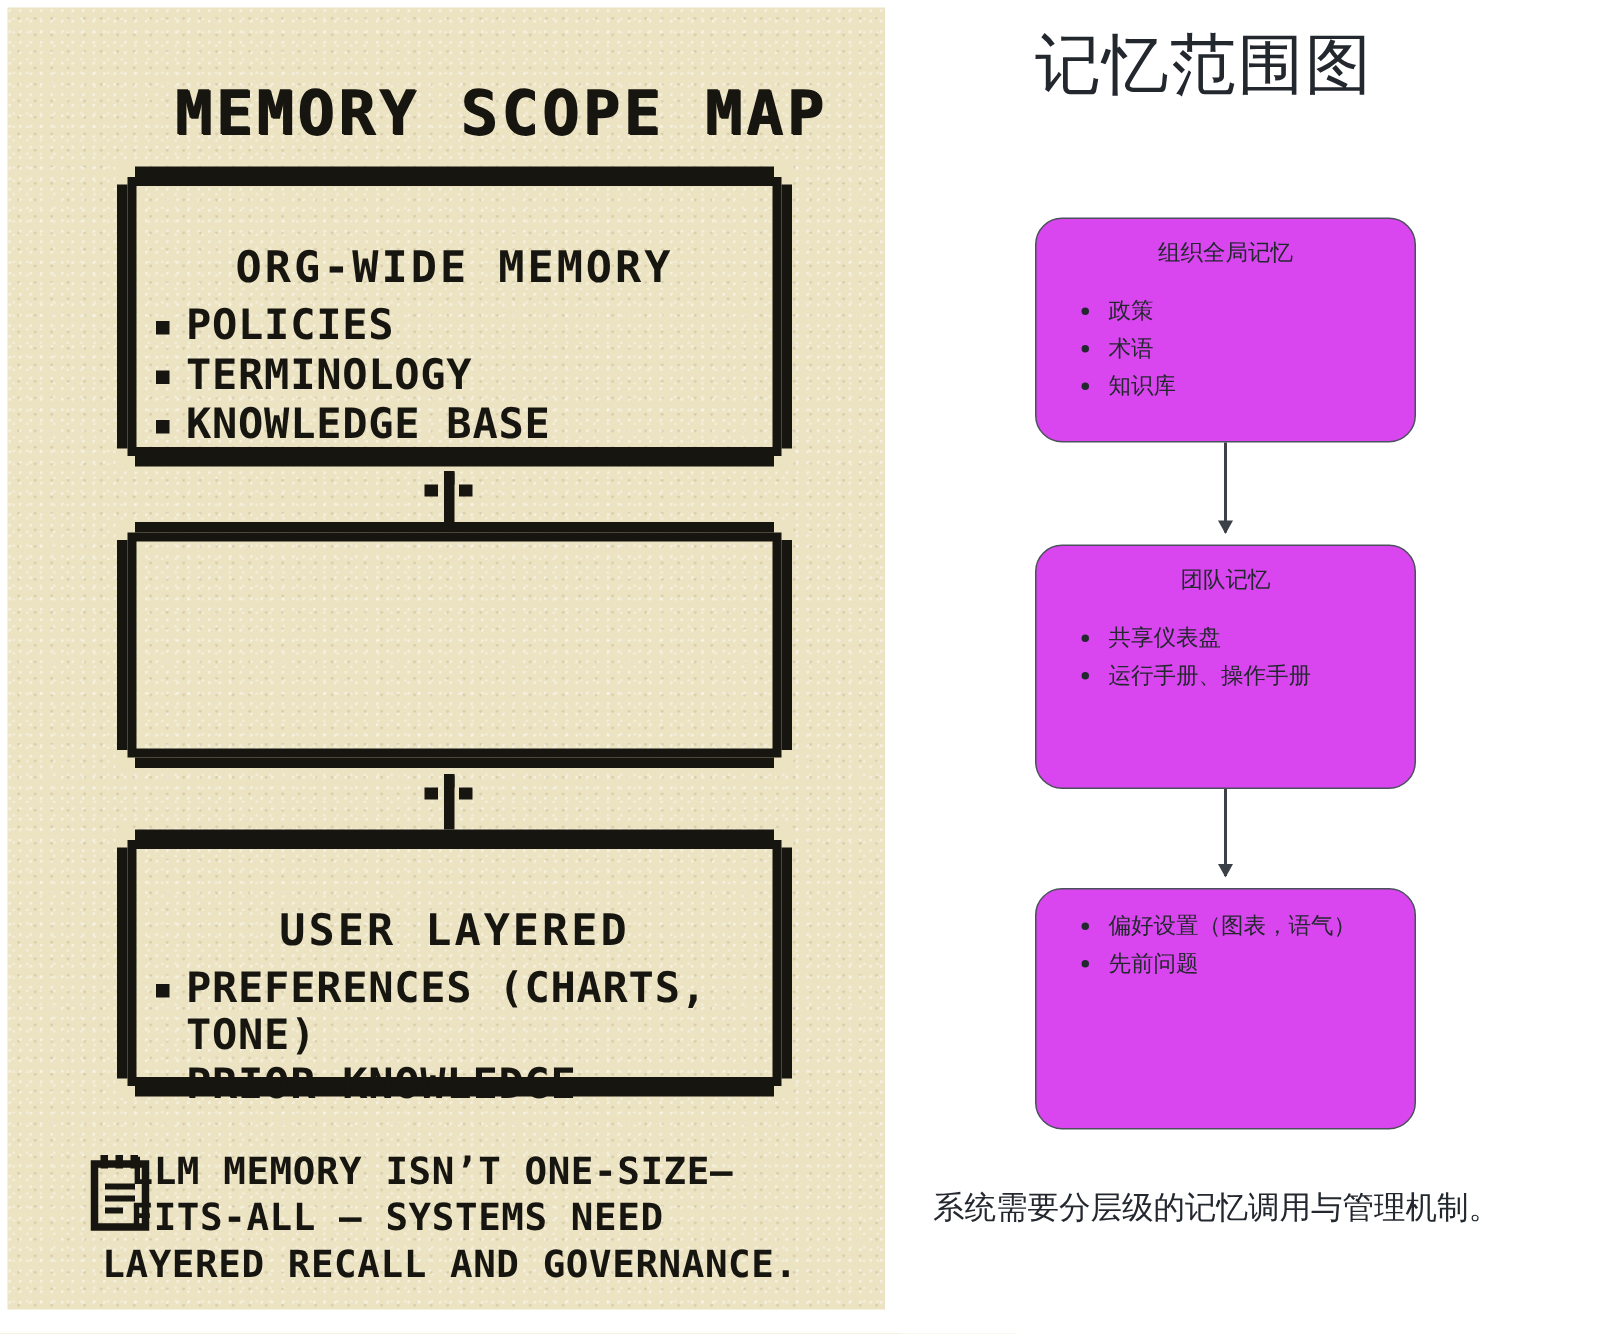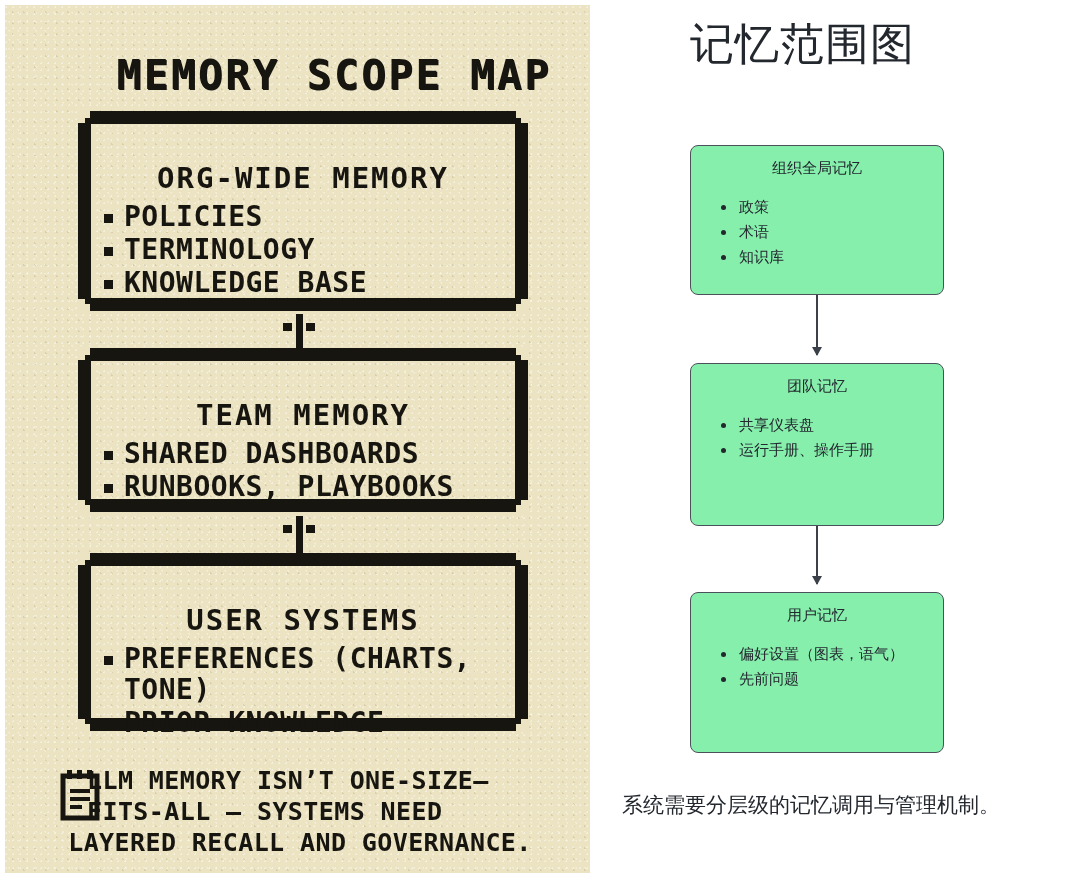--- a/index.html
+++ b/index.html
@@ -124,23 +124,23 @@
   }
   #flow-title{
     position:absolute;left:90px;top:17px;
     font-size:44px;line-height:54px;
     color:#23272e;
     font-weight:400;
     letter-spacing:1px;
   }
   .fbox{
     position:absolute;left:90px;width:254px;
-    background:#86efac;
+    background:#d946ef;
     border:1.6px solid #4b515c;
-    border-radius:8px;
+    border-radius:18px;
     box-sizing:border-box;
     padding:12px 0 10px 0;
   }
   .fbox .ftitle{
     text-align:center;
     font-size:15px;line-height:20px;
     color:#23272e;
     margin-bottom:17px;
   }
   .fbox ul{margin:0;padding:0 0 0 30px;list-style:none;}
@@ -206,44 +206,37 @@
     <div class="head"></div>
   </div>
 
   <div class="pbox" id="box-team">
     <div class="frame-outer"></div>
     <div class="frame-notch n-tl"></div>
     <div class="frame-notch n-tr"></div>
     <div class="frame-notch n-bl"></div>
     <div class="frame-notch n-br"></div>
     <div class="frame-inner"></div>
-    <div class="content">
-      <h3 class="pix">TEAM MEMORY</h3>
-      <ul>
-        <li class="pix">SHARED DASHBOARDS</li>
-        <li class="pix">RUNBOOKS, PLAYBOOKS</li>
-      </ul>
-    </div>
   </div>
 
   <div class="parrow" id="arrow-2">
     <div class="stem"></div>
     <div class="tip"></div>
     <div class="head"></div>
   </div>
 
   <div class="pbox" id="box-user">
     <div class="frame-outer"></div>
     <div class="frame-notch n-tl"></div>
     <div class="frame-notch n-tr"></div>
     <div class="frame-notch n-bl"></div>
     <div class="frame-notch n-br"></div>
     <div class="frame-inner"></div>
     <div class="content">
-      <h3 class="pix">USER SYSTEMS</h3>
+      <h3 class="pix">USER LAYERED</h3>
       <ul>
         <li class="pix">PREFERENCES (CHARTS, TONE)</li>
         <li class="pix">PRIOR KNOWLEDGE</li>
       </ul>
     </div>
   </div>
 
   <div id="poster-caption">
     <svg id="caption-icon" viewBox="0 0 44 54">
       <rect x="5" y="8" width="34" height="42" fill="none" stroke="#17150f" stroke-width="5"></rect>
@@ -281,21 +274,20 @@
     <div class="ftitle">团队记忆</div>
     <ul>
       <li>共享仪表盘</li>
       <li>运行手册、操作手册</li>
     </ul>
   </div>
 
   <div class="farrow" id="farrow-2"></div>
 
   <div class="fbox" id="fbox-3">
-    <div class="ftitle">用户记忆</div>
     <ul>
       <li>偏好设置（图表，语气）</li>
       <li>先前问题</li>
     </ul>
   </div>
 
   <div id="flow-caption">
     <span>系统需要分层级的记忆调用与管理机制。</span>
   </div>
 </div>

